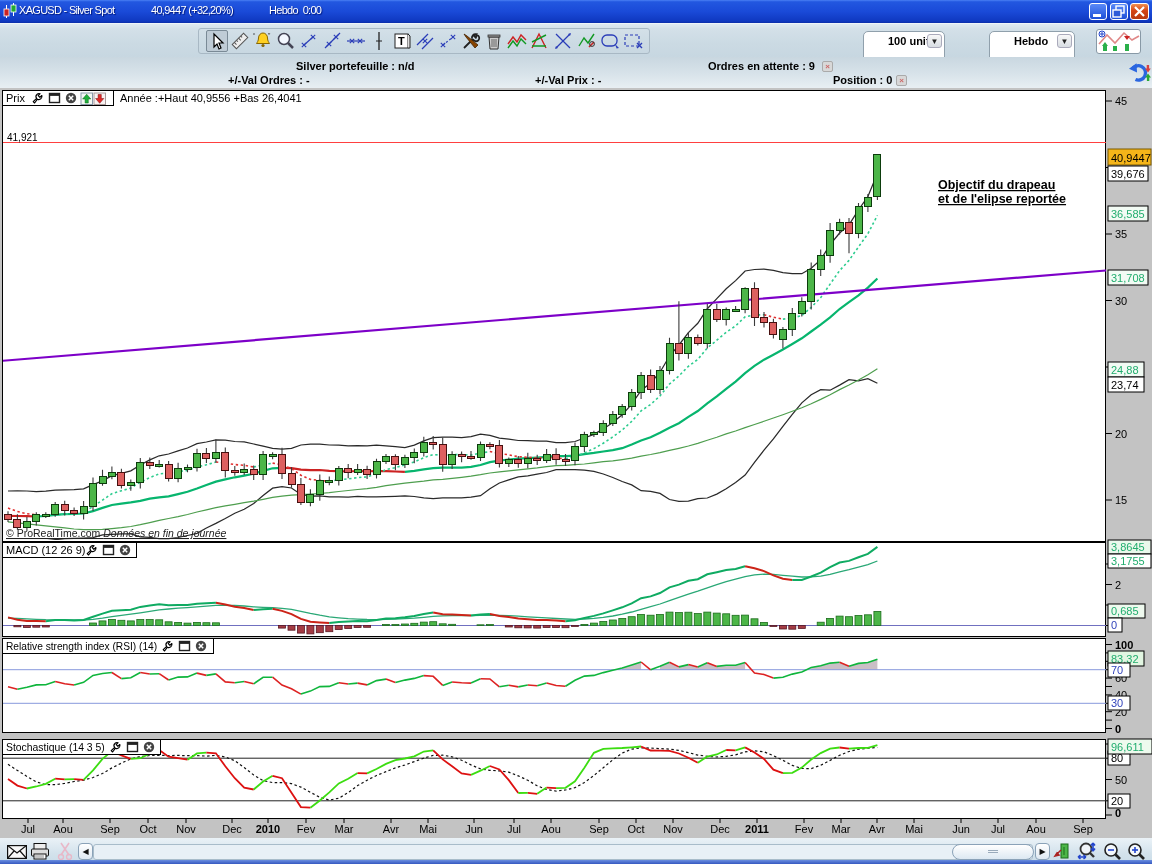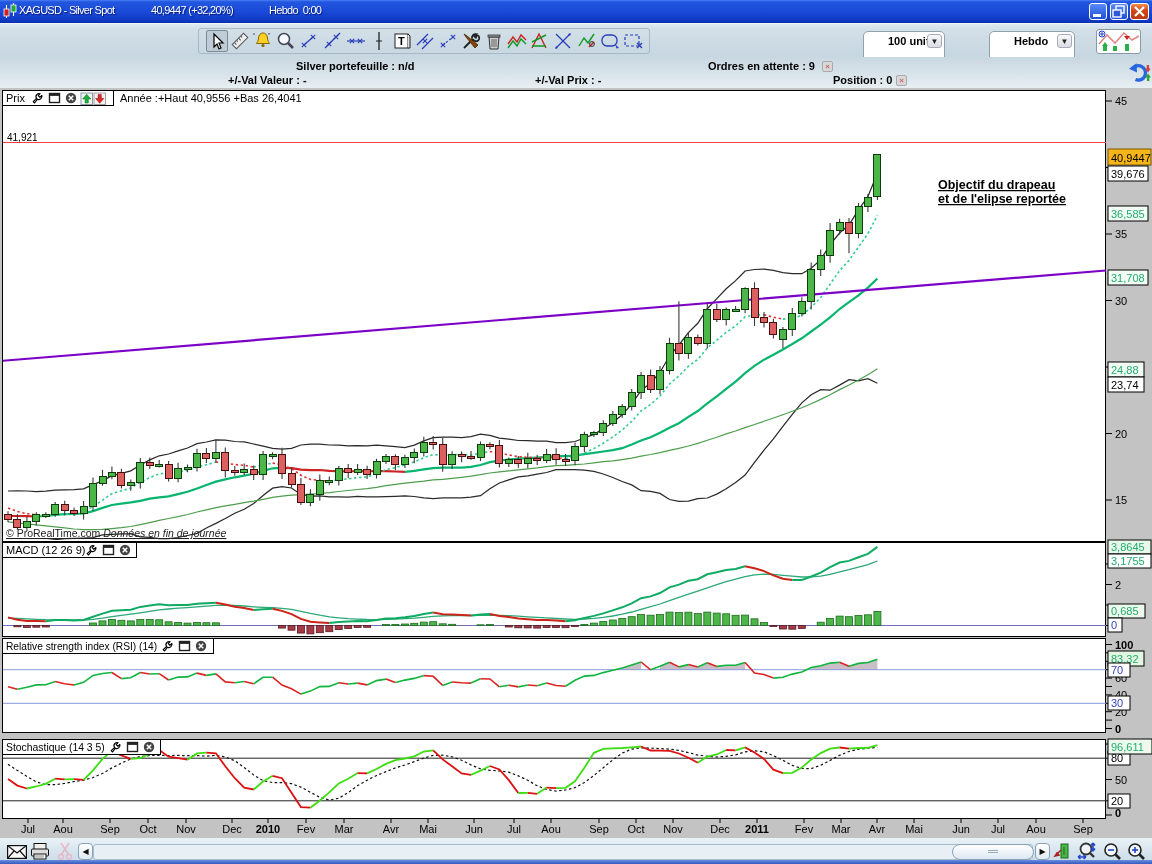--- a/index.html
+++ b/index.html
@@ -141,21 +141,21 @@
         <path d="M30 10 l3-4 h-6 Z" fill="#cc2222"></path>
         <circle cx="5" cy="4" r="3" fill="#fff" stroke="#2244cc"></circle>
         <path d="M5 2 v4 M3 4 h4" stroke="#2244cc"></path>
       </svg>
  </div>
 </div>
 <div id="infor">
  <div style="left:296px;top:3px">Silver portefeuille : n/d</div>
  <div style="left:708px;top:3px">Ordres en attente : 9</div>
  <div style="position:absolute;left:822px;top:4px;width:11px;height:11px;background:#d8d8d8;border:1px solid #aaa;border-radius:2px;font-size:8px;color:#cc6666;text-align:center;line-height:10px">×</div>
- <div style="left:228px;top:17px">+/-Val Valeur : -</div>
+ <div style="left:228px;top:17px">+/-Val Ordres : -</div>
  <div style="left:535px;top:17px">+/-Val Prix : -</div>
  <div style="left:833px;top:17px">Position : 0</div>
  <div style="position:absolute;left:896px;top:18px;width:11px;height:11px;background:#d8d8d8;border:1px solid #aaa;border-radius:2px;font-size:8px;color:#cc6666;text-align:center;line-height:10px">×</div>
  <svg style="position:absolute;left:1127px;top:3px" width="24" height="24" viewBox="0 0 24 24">
       <path d="M5 9.5 A7.2 7.2 0 1 1 8.5 19.5" fill="none" stroke="#2a66e0" stroke-width="3.4"></path>
       <path d="M9.5 3.2 L2 8.8 L10 12.5 Z" fill="#2a66e0"></path>
       <path d="M21 5 l-2.8 4 h1.7 v3.4 h2.4 V9 h1.7 Z" fill="#d84040" transform="rotate(180 21 8.7)"></path>
       <path d="M21 13.5 l-2.8 4 h1.7 v3.4 h2.4 v-3.4 h1.7 Z" fill="#2aa835"></path>
     </svg>
 </div>

